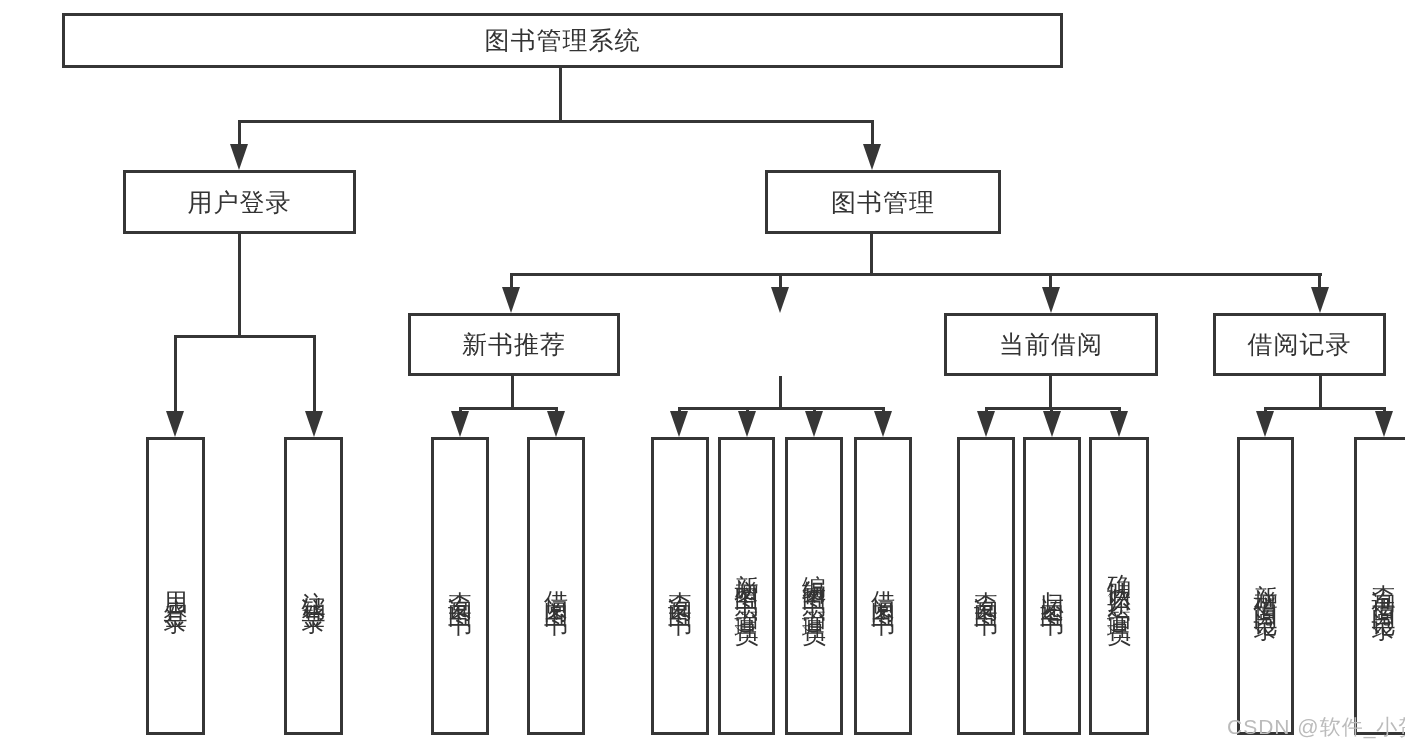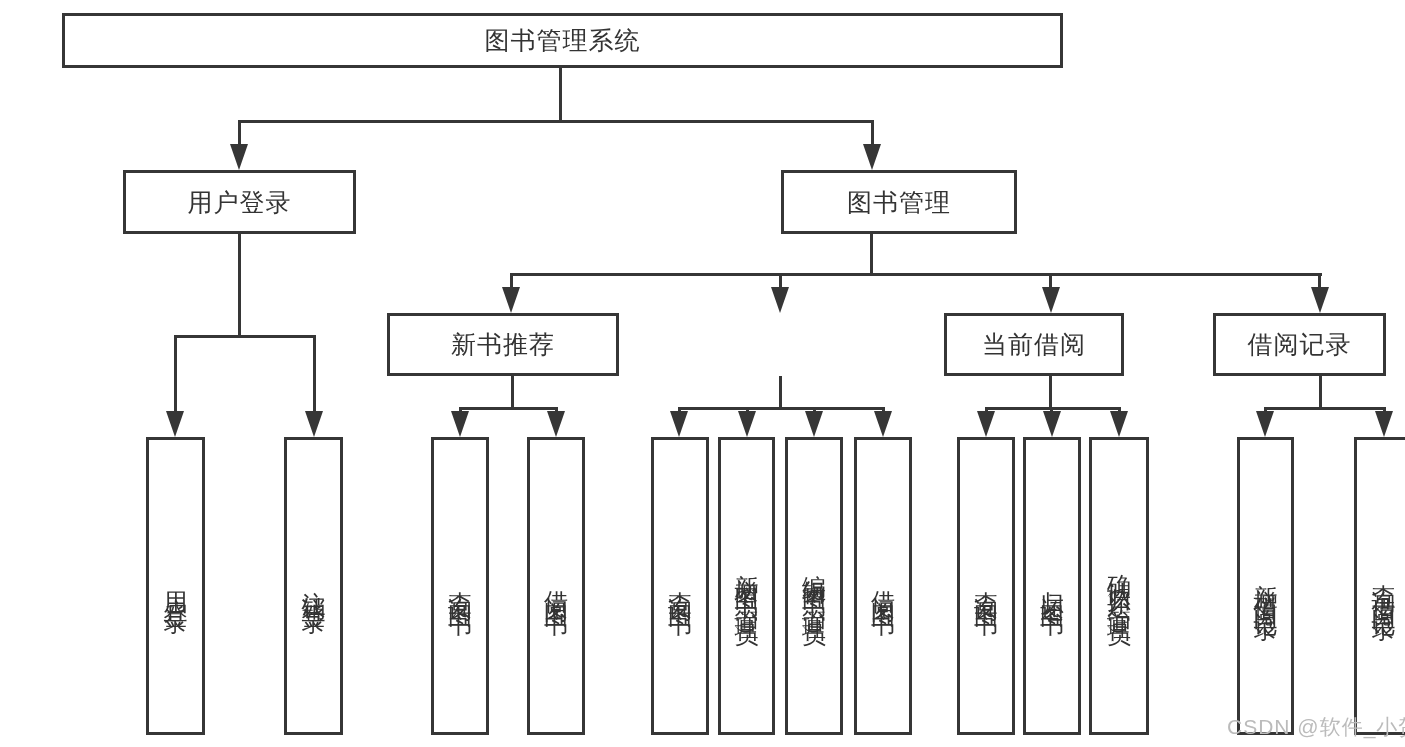--- a/index.html
+++ b/index.html
@@ -60,42 +60,42 @@
   <div class="node" style="left:21px;top:13px;width:1001px;height:55px">图书管理系统</div>
 
   <div class="vl" style="left:518px;top:68px;height:55px"></div>
   <div class="hl" style="left:197px;top:120px;width:636px"></div>
   <div class="vl" style="left:197px;top:120px;height:28px"></div>
   <div class="ah" style="left:189px;top:144px"></div>
   <div class="vl" style="left:830px;top:120px;height:28px"></div>
   <div class="ah" style="left:822px;top:144px"></div>
 
   <div class="node" style="left:82px;top:170px;width:233px;height:64px">用户登录</div>
-  <div class="node" style="left:740px;top:170px;width:236px;height:64px">图书管理</div>
+  <div class="node" style="left:724px;top:170px;width:236px;height:64px">图书管理</div>
 
   <div class="vl" style="left:197px;top:234px;height:104px"></div>
   <div class="hl" style="left:133px;top:335px;width:142px"></div>
   <div class="vl" style="left:133px;top:335px;height:80px"></div>
   <div class="ah" style="left:125px;top:411px"></div>
   <div class="vl" style="left:272px;top:335px;height:80px"></div>
   <div class="ah" style="left:264px;top:411px"></div>
 
   <div class="vl" style="left:829px;top:234px;height:41px"></div>
   <div class="hl" style="left:469px;top:273px;width:812px"></div>
   <div class="vl" style="left:469px;top:273px;height:18px"></div>
   <div class="ah" style="left:461px;top:287px"></div>
   <div class="vl" style="left:738px;top:273px;height:18px"></div>
   <div class="ah" style="left:730px;top:287px"></div>
   <div class="vl" style="left:1008px;top:273px;height:18px"></div>
   <div class="ah" style="left:1001px;top:287px"></div>
   <div class="vl" style="left:1277px;top:273px;height:18px"></div>
   <div class="ah" style="left:1270px;top:287px"></div>
 
-  <div class="node" style="left:346px;top:313px;width:232px;height:63px">新书推荐</div>
-  <div class="node" style="left:903px;top:313px;width:180px;height:63px">当前借阅</div>
+  <div class="node" style="left:367px;top:313px;width:212px;height:63px">新书推荐</div>
+  <div class="node" style="left:903px;top:313px;width:214px;height:63px">当前借阅</div>
   <div class="node" style="left:1172px;top:313px;width:173px;height:63px">借阅记录</div>
 
   <div class="vl" style="left:470px;top:376px;height:33px"></div>
   <div class="hl" style="left:418px;top:407px;width:99px"></div>
   <div class="vl" style="left:418px;top:407px;height:10px"></div>
   <div class="ah" style="left:410px;top:411px"></div>
   <div class="vl" style="left:514px;top:407px;height:10px"></div>
   <div class="ah" style="left:506px;top:411px"></div>
 
   <div class="vl" style="left:738px;top:376px;height:33px"></div>

